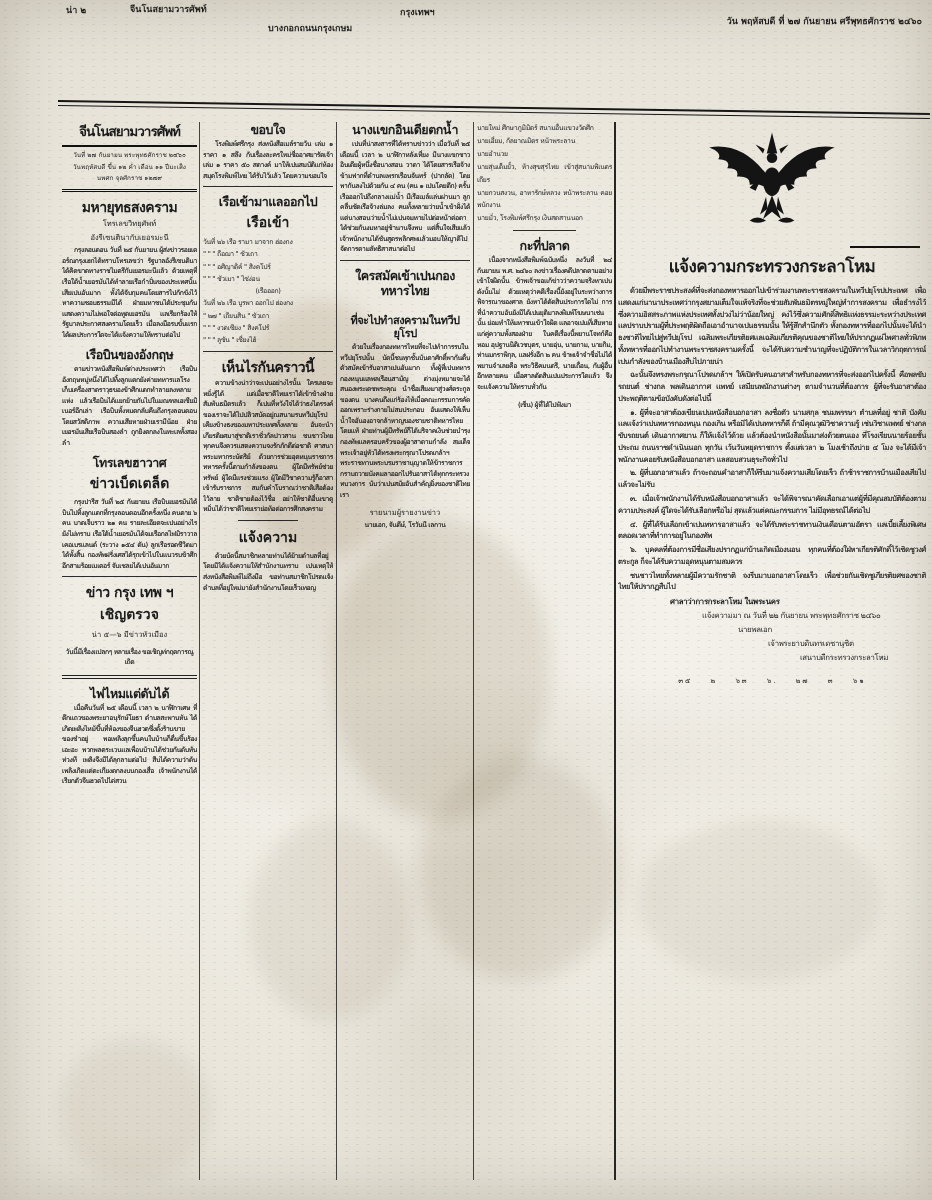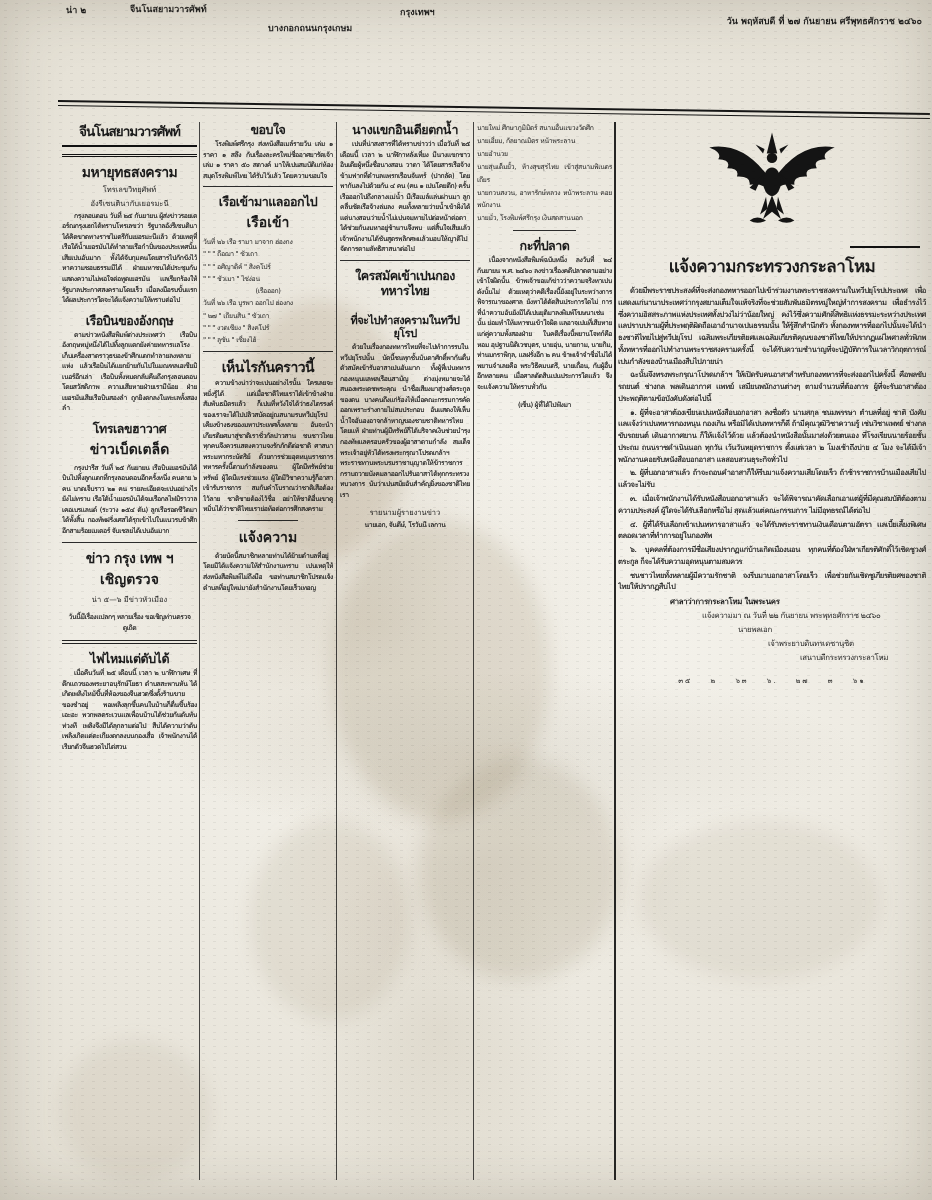--- a/index.html
+++ b/index.html
@@ -92,39 +92,44 @@
   <div class="rule" style="top:105px;left:58px;width:872px;height:1px;transform:rotate(0.85deg);transform-origin:left center;"></div>
 
   <div class="vline" style="left:199px;"></div>
   <div class="vline" style="left:336px;"></div>
   <div class="vline" style="left:473px;"></div>
   <div class="vline heavy" style="left:614px;"></div>
 
   <div class="col c1">
     <div class="mast-box">
       <div class="paper-title">จีนโนสยามวารศัพท์</div>
+      <div class="mast-lines">
+        <div>วันที่ ๒๗ กันยายน พระพุทธศักราช ๒๔๖๐</div>
+        <div>วันพฤหัสบดี ขึ้น ๑๒ ค่ำ เดือน ๑๑ ปีมะเส็ง</div>
+        <div>นพศก จุลศักราช ๑๒๗๙</div>
+      </div>
     </div>
 
     <div class="h1 big">มหายุทธสงคราม</div>
     <div class="h3">โทรเลขวิทยุศัพท์</div>
     <div class="h3">อังรีเซนตินากับเยอรมะนี</div>
     <p class="body-txt indent">กรุงลอนดอน วันที่ ๒๕ กันยายน ผู้ส่งข่าวรอยเตอร์ณกรุงเฮกได้ทราบโทรเลขว่า รัฐบาลอังรีเซนตินาได้คิดขาดทางราชไมตรีกับเยอรมะนีแล้ว ด้วยเหตุที่เรือใต้น้ำเยอรมันได้ทำลายเรือกำปั่นของประเทศนั้นเสียเปนอันมาก ทั้งได้จับกุมคนโดยสารไปกักขังไว้หาความชอบธรรมมิได้ ฝ่ายมหาชนได้ประชุมกันแสดงความไม่พอใจต่อทูตเยอรมัน แลเรียกร้องให้รัฐบาลประกาศสงครามโดยเร็ว เมื่อลงมือรบขั้นแรกได้ผลประการใดจะได้แจ้งความให้ทราบต่อไป</p>
 
     <div class="h1">เรือบินของอังกฤษ</div>
     <p class="body-txt indent">ตามข่าวหนังสือพิมพ์ต่างประเทศว่า เรือบินอังกฤษหมู่หนึ่งได้ไปทิ้งลูกแตกยังค่ายทหารแลโรงเก็บเครื่องสาตราวุธของข้าศึกแตกทำลายลงหลายแห่ง แล้วเรือบินได้แยกย้ายกันไปในมณฑลเอเซียมิเนอร์อีกเล่า เรือบินทั้งหมดกลับคืนถึงกรุงลอนดอนโดยสวัสดิภาพ ความเสียหายฝ่ายเรามีน้อย ฝ่ายเยอรมันเสียเรือบินสองลำ ถูกยิงตกลงในทะเลทั้งสองลำ</p>
 
     <div class="h1">โทรเลขฮาวาศ</div>
     <div class="h2">ข่าวเบ็ดเตล็ด</div>
     <p class="body-txt indent">กรุงปารีส วันที่ ๒๕ กันยายน เรือบินเยอรมันได้บินไปทิ้งลูกแตกที่กรุงลอนดอนอีกครั้งหนึ่ง คนตาย ๖ คน บาดเจ็บราว ๒๑ คน รายละเอียดจะเปนอย่างไรยังไม่ทราบ เรือใต้น้ำเยอรมันได้จมเรือกลไฟมิราวาลเคอเบรแลนด์ (ระวาง ๑๕๔ ตัน) ลูกเรือรอดชีวิตมาได้ทั้งสิ้น กองทัพฝรั่งเศสได้รุกเข้าไปในแนวรบข้าศึกอีกสามร้อยเมเตอร์ จับเชลยได้เปนอันมาก</p>
 
     <hr class="hr">
     <div class="h1 big">ข่าว กรุง เทพ ฯ</div>
     <div class="h2">เชิญตรวจ</div>
     <div class="h3">น่า ๕—๖ มีข่าวหัวเมือง</div>
-    <p class="body-txt" style="text-align:center;">วันนี้มีเรื่องแปลกๆ หลายเรื่อง ขอเชิญท่านตรวจดูเถิด</p>
+    <p class="body-txt" style="text-align:center;">วันนี้มีเรื่องแปลกๆ หลายเรื่อง ขอเชิญท่กฤตการณูเถิด</p>
 
     <hr class="hr-double">
     <div class="h1">ไฟไหมแต่ดับได้</div>
     <p class="body-txt indent">เมื่อคืนวันที่ ๒๕ เดือนนี้ เวลา ๒ นาฬิกาเศษ ที่ตึกแถวของพระยาอนุรักษ์โยธา ตำบลสะพานหัน ได้เกิดเพลิงไหม้ขึ้นที่ห้องของจีนฮวดซึ่งตั้งร้านขายของชำอยู่ พอเพลิงลุกขึ้นคนในบ้านก็ตื่นขึ้นร้องเอะอะ พวกพลตระเวนแลเพื่อนบ้านได้ช่วยกันดับทันท่วงที เพลิงจึงมิได้ลุกลามต่อไป สืบได้ความว่าต้นเพลิงเกิดแต่ตะเกียงตกลงบนกองเสื่อ เจ้าพนักงานได้เรียกตัวจีนฮวดไปไต่สวน</p>
   </div>
 
   <div class="col c2">
     <div class="h1" style="margin-top:2px;">ขอบใจ</div>
     <p class="body-txt indent">โรงพิมพ์ศรีกรุง ส่งหนังสือเมล์รายวัน เล่ม ๑ ราคา ๑ สลึง กับเรื่องละครใหม่ชื่ออาศยารัตเจ้า เล่ม ๑ ราคา ๕๐ สตางค์ มาให้เปนสมบัติแก่ห้องสมุดโรงพิมพ์ไทย ได้รับไว้แล้ว โดยความขอบใจ</p>
 

